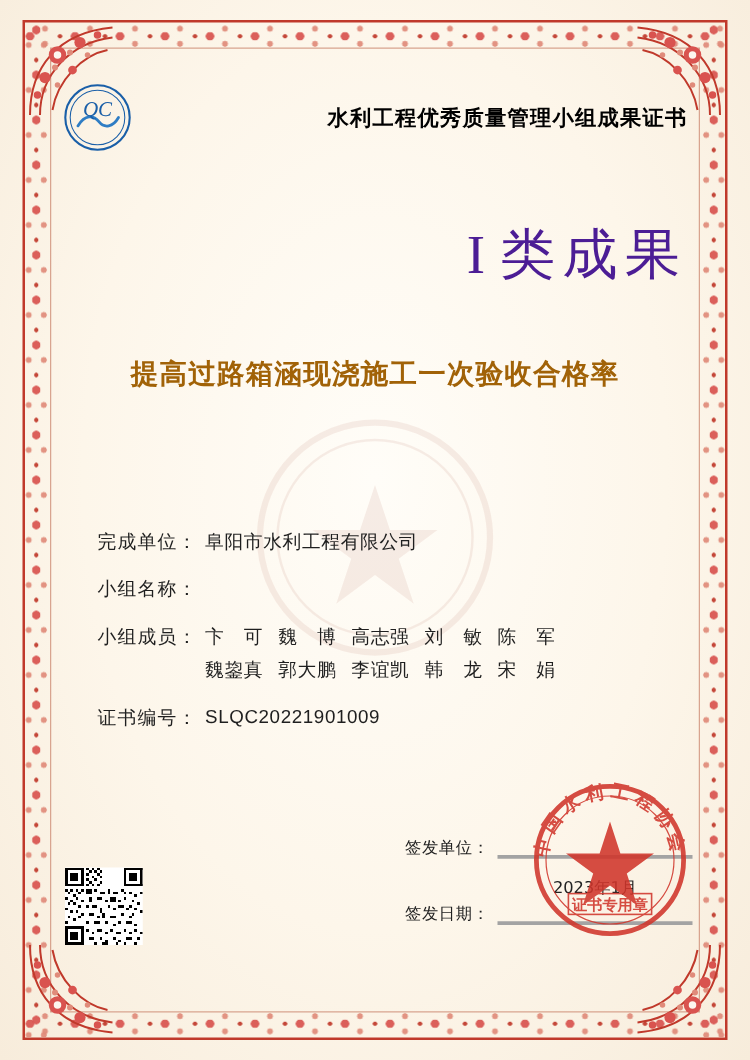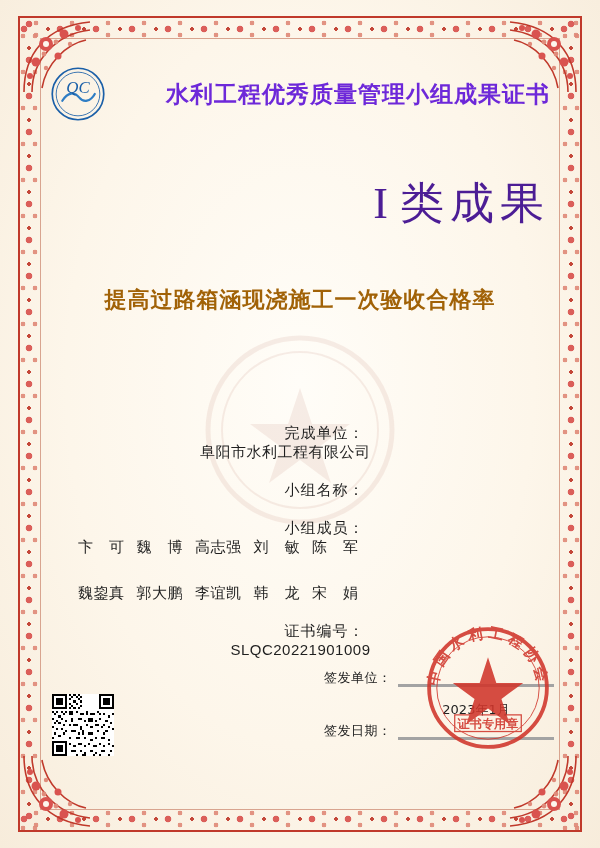--- a/index.html
+++ b/index.html
@@ -115,23 +115,23 @@
   }
   .logo {
     width: 56px;
     height: 56px;
     flex: 0 0 auto;
   }
   .logo svg { width: 100%; height: 100%; display: block; }
 
   .header-title {
     font-family: "DejaVu Sans", sans-serif;
-    font-size: 23px;
+    font-size: 17px;
     font-weight: bold;
-    color: #6d28d9;
+    color: #000000;
     letter-spacing: 1px;
     white-space: nowrap;
   }
 
   .award-class {
     margin-top: 52px;
     text-align: right;
     font-family: "DejaVu Serif", serif;
     font-size: 44px;
     font-weight: normal;
@@ -171,23 +171,22 @@
   .details {
     position: absolute;
     left: 28px;
     top: 372px;
     font-family: "DejaVu Sans", sans-serif;
     font-size: 15px;
     color: #1f1f1f;
   }
   .detail-row {
     display: flex;
-    align-items: flex-end;
+    align-items: flex-start;
     margin-bottom: 19px;
-    flex-direction: column;
   }
   .detail-label {
     width: 86px;
     flex: 0 0 auto;
     letter-spacing: 1px;
   }
   .detail-value {
     letter-spacing: .5px;
   }
   .members-row { margin-bottom: 8px; }

